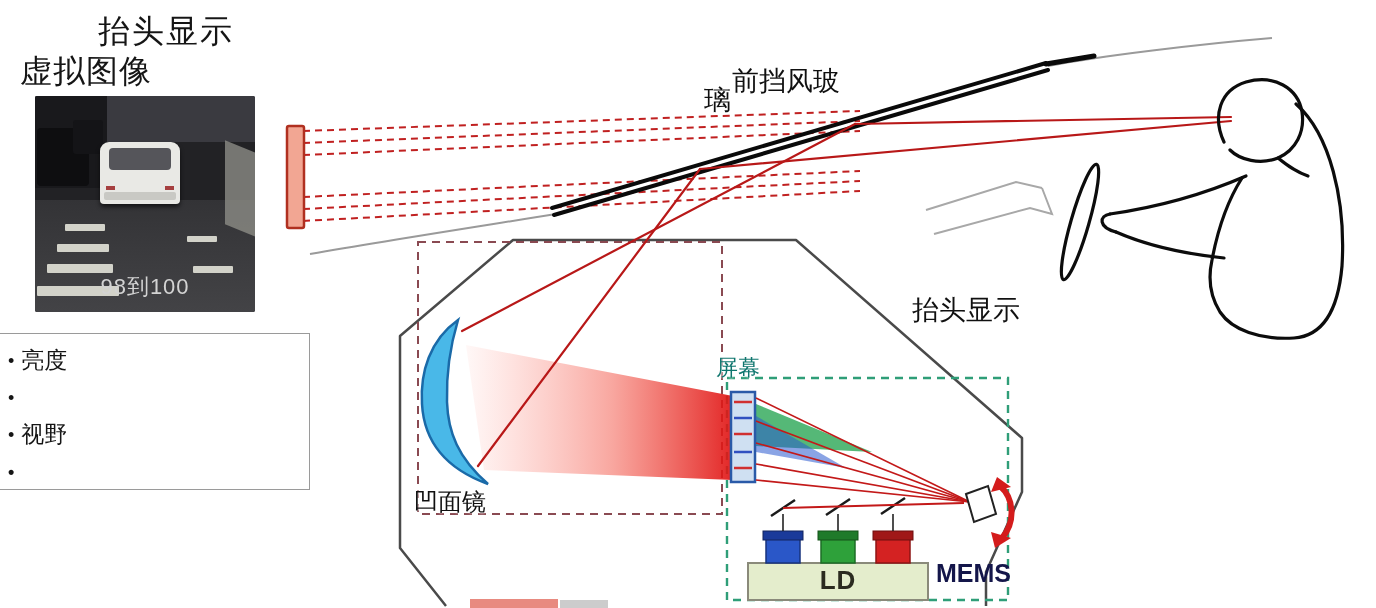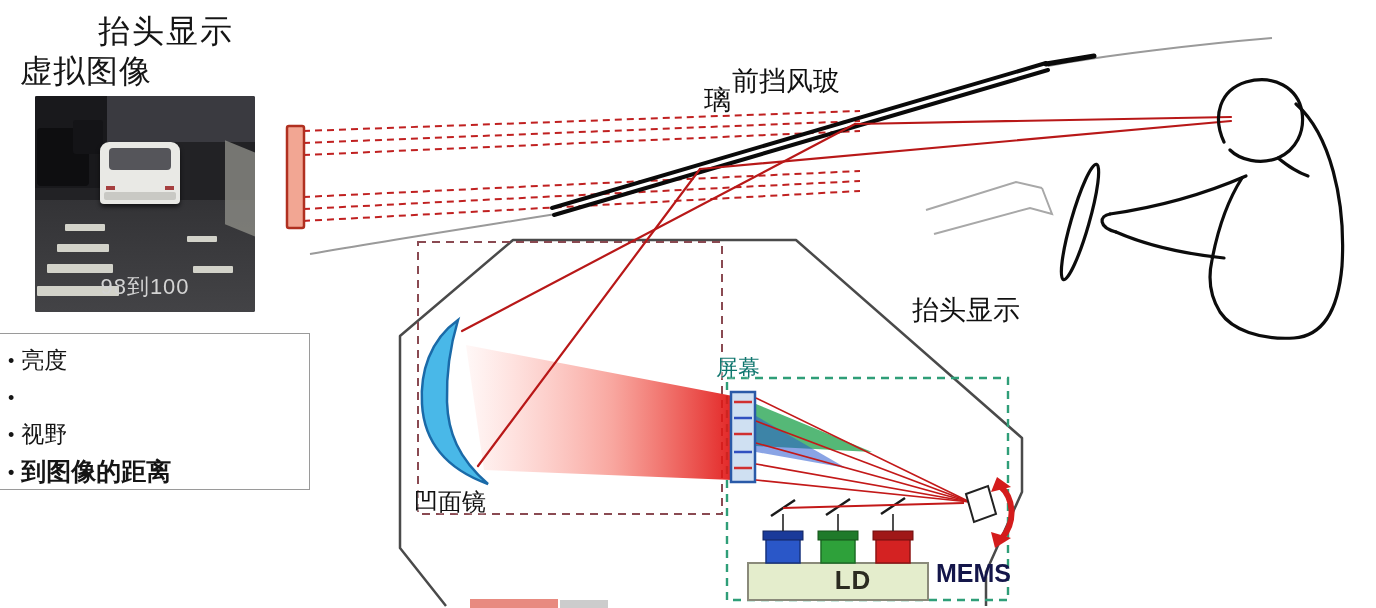--- a/index.html
+++ b/index.html
@@ -14,21 +14,21 @@
   .lbl{position:absolute;white-space:nowrap;line-height:1.1;}
   .title-main{left:98px;top:14px;font-size:32px;letter-spacing:2px;color:#151515;}
   .title-virtual{left:20px;top:54px;font-size:32px;letter-spacing:1px;color:#151515;}
   .windshield-1{left:732px;top:54px;font-size:27px;color:#101010;margin-top:13px;}
   .windshield-2{left:704px;top:86px;font-size:27px;color:#101010;}
   .hud-unit-lbl{left:912px;top:296px;font-size:27px;color:#101010;}
   .screen-lbl{left:716px;top:356px;font-size:22px;color:#0f766e;text-shadow:0 0 3px #fff,0 0 3px #fff;}
   .mirror-lbl{left:414px;top:489px;font-size:24px;color:#101010;text-shadow:0 0 3px #fff,0 0 3px #fff;}
   .optics-lbl{left:468px;top:527px;font-size:31px;font-weight:bold;color:#9e3339;letter-spacing:3px;}
   .mems-lbl{left:936px;top:560px;font-size:25px;font-weight:bold;color:#14164a;}
-  .ld-lbl{left:748px;top:566px;width:180px;text-align:center;font-size:26px;font-weight:bold;color:#2b2b20;letter-spacing:1px;padding-left:15px;}
+  .ld-lbl{left:748px;top:566px;width:180px;text-align:center;font-size:26px;font-weight:bold;color:#2b2b20;letter-spacing:1px;}
 
   
   .photo{
     position:absolute;left:35px;top:96px;width:220px;height:216px;
     background:#222225;overflow:hidden;border-radius:2px;
   }
   .photo .sky{position:absolute;left:0;top:0;width:220px;height:46px;background:#3a3a40;}
   .photo .structL{position:absolute;left:0;top:0;width:72px;height:92px;background:#19191c;}
   .photo .darkcar1{position:absolute;left:2px;top:32px;width:52px;height:58px;background:#0e0e10;border-radius:4px;}
   .photo .darkcar2{position:absolute;left:38px;top:24px;width:30px;height:34px;background:#141417;border-radius:3px;}
@@ -219,17 +219,16 @@
   </div>
   <div class="row">
     <span class="b">•</span>
   </div>
   <div class="row">
     <span class="b">•</span>
     <span>视野</span>
   </div>
   <div class="row strong">
     <span class="b">•</span>
-    <span>到图像的距离</span>
   </div>
 </div>
 
 </div>
 
 </body></html>

